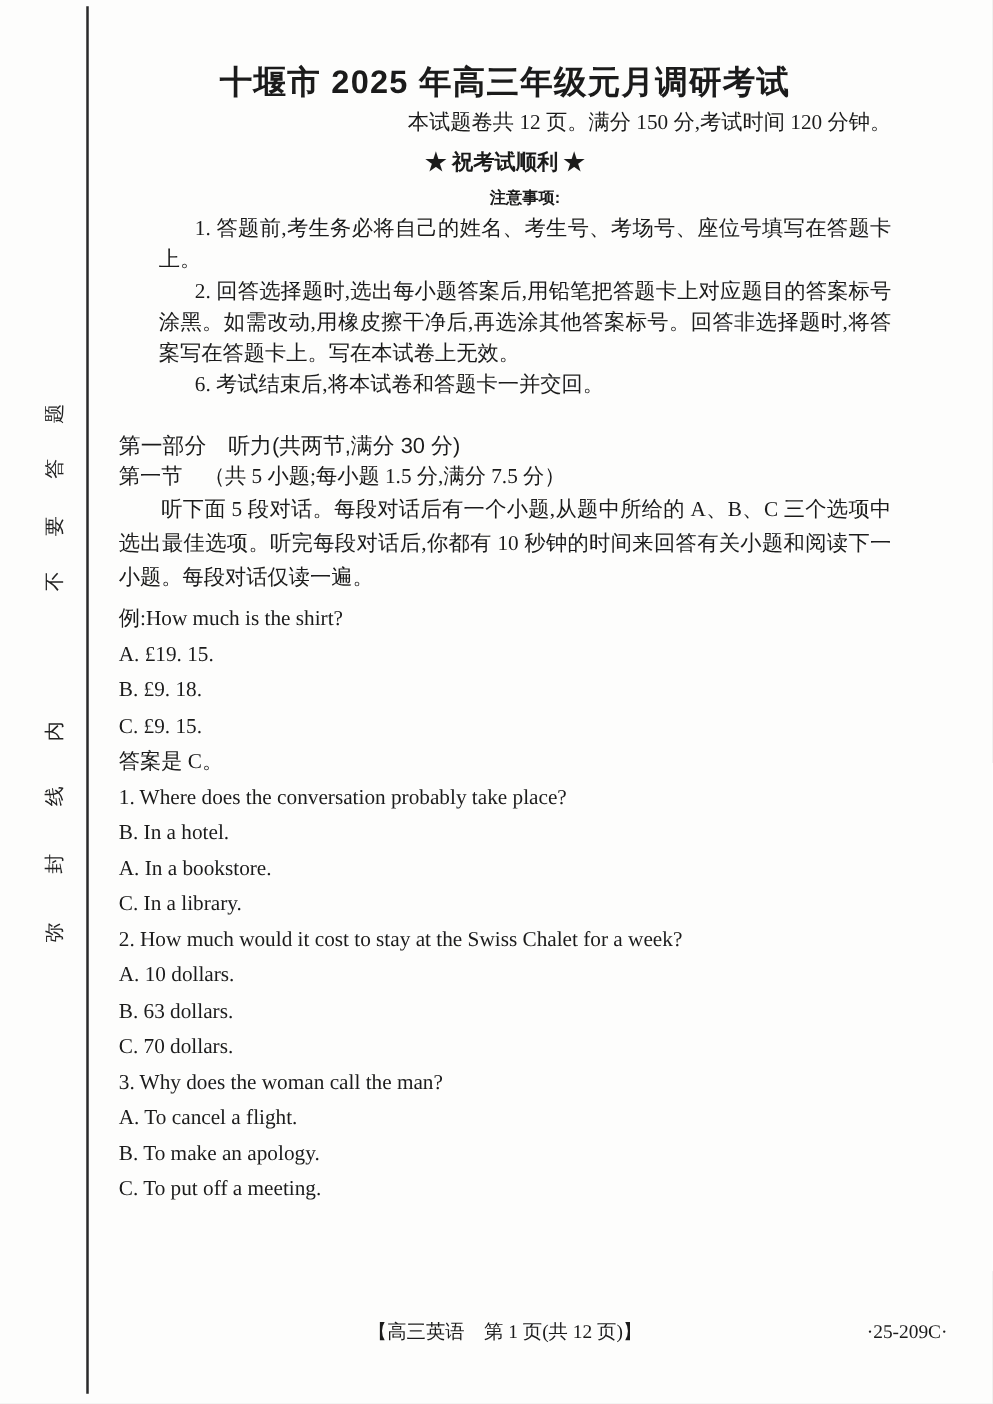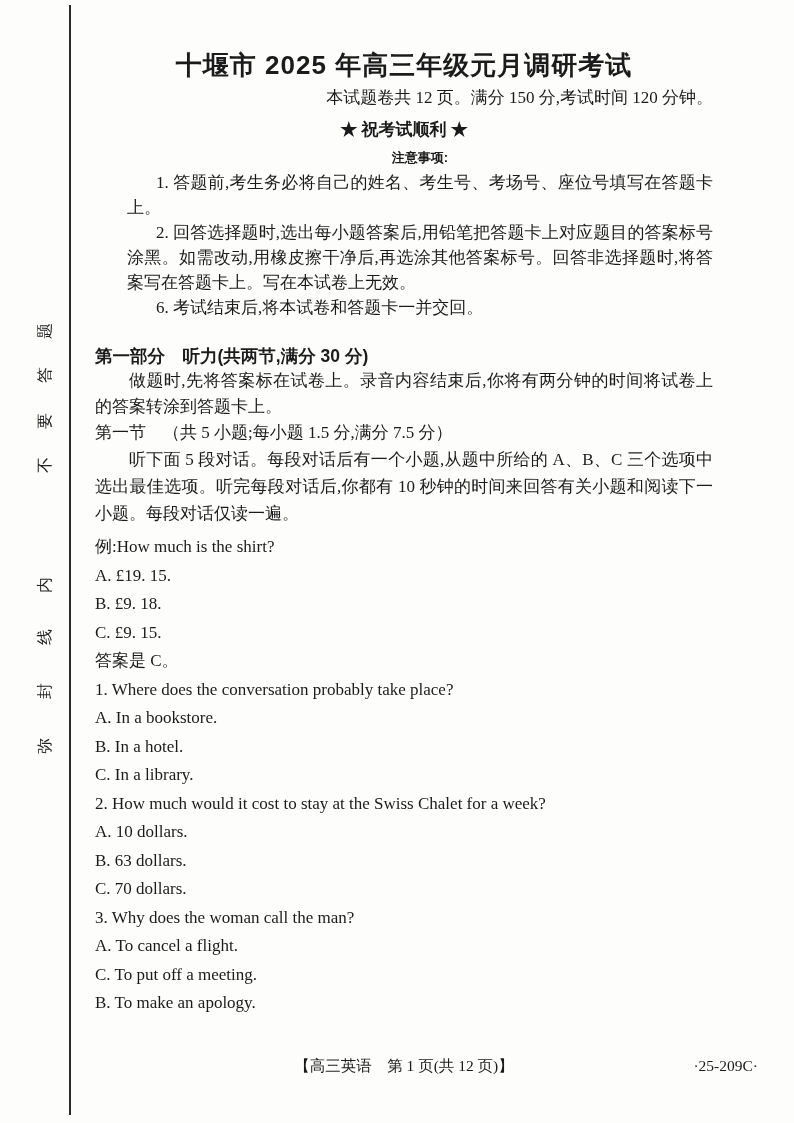--- a/index.html
+++ b/index.html
@@ -47,21 +47,21 @@
   .notice-heading{
     font-size:13px;font-weight:bold;line-height:24px;
     font-family:"Liberation Sans","DejaVu Sans",sans-serif;
     text-align:center;
   }
   .notice-item{
     margin:0;font-size:17px;line-height:25px;
     text-indent:1.7em;text-align:justify;
   }
   .part-heading{
-    margin-top:24px;font-size:17.5px;font-weight:bold;line-height:24px;
+    margin-top:24px;font-size:17.5px;font-weight:normal;line-height:24px;
     font-family:"Liberation Sans","DejaVu Sans",sans-serif;
   }
   .cn-para{
     margin:0;font-size:17px;line-height:26px;
     text-indent:2em;text-align:justify;
   }
   .section-heading{
     margin:0;font-size:17px;line-height:26px;
   }
   .section-intro{
@@ -103,47 +103,46 @@
     <div class="wish-banner">★ 祝考试顺利 ★</div>
 
     <div class="notice">
       <div class="notice-heading">注意事项:</div>
       <p class="notice-item">1. 答题前,考生务必将自己的姓名、考生号、考场号、座位号填写在答题卡上。</p>
       <p class="notice-item">2. 回答选择题时,选出每小题答案后,用铅笔把答题卡上对应题目的答案标号涂黑。如需改动,用橡皮擦干净后,再选涂其他答案标号。回答非选择题时,将答案写在答题卡上。写在本试卷上无效。</p>
       <p class="notice-item">6. 考试结束后,将本试卷和答题卡一并交回。</p>
     </div>
 
     <div class="part-heading">第一部分　听力(共两节,满分 30 分)</div>
-    <p class="cn-para">做题时,先将答案标在试卷上。录音内容结束后,你将有两分钟的时间将试卷上的答案转涂到答题卡上。</p>
 
     <p class="section-heading">第一节　（共 5 小题;每小题 1.5 分,满分 7.5 分）</p>
     <p class="section-intro">听下面 5 段对话。每段对话后有一个小题,从题中所给的 A、B、C 三个选项中选出最佳选项。听完每段对话后,你都有 10 秒钟的时间来回答有关小题和阅读下一小题。每段对话仅读一遍。</p>
 
     <div class="qa-block">
 
       <div class="qa-line">例:How much is the shirt?</div>
       <div class="qa-line qa-option">A. £19. 15.</div>
       <div class="qa-line qa-option">B. £9. 18.</div>
       <div class="qa-line qa-option">C. £9. 15.</div>
       <div class="qa-line">答案是 C。</div>
 
       <div class="qa-line">1. Where does the conversation probably take place?</div>
+      <div class="qa-line qa-option">B. In a hotel.</div>
       <div class="qa-line qa-option">A. In a bookstore.</div>
-      <div class="qa-line qa-option">B. In a hotel.</div>
       <div class="qa-line qa-option">C. In a library.</div>
 
       <div class="qa-line">2. How much would it cost to stay at the Swiss Chalet for a week?</div>
       <div class="qa-line qa-option">A. 10 dollars.</div>
       <div class="qa-line qa-option">B. 63 dollars.</div>
       <div class="qa-line qa-option">C. 70 dollars.</div>
 
       <div class="qa-line">3. Why does the woman call the man?</div>
       <div class="qa-line qa-option">A. To cancel a flight.</div>
+      <div class="qa-line qa-option">B. To make an apology.</div>
       <div class="qa-line qa-option">C. To put off a meeting.</div>
-      <div class="qa-line qa-option">B. To make an apology.</div>
 
     </div>
   </div>
 
   <div class="footer-page-info">【高三英语　第 1 页(共 12 页)】</div>
   <div class="footer-code">·25-209C·</div>
 
 </div>
 
 </body></html>

